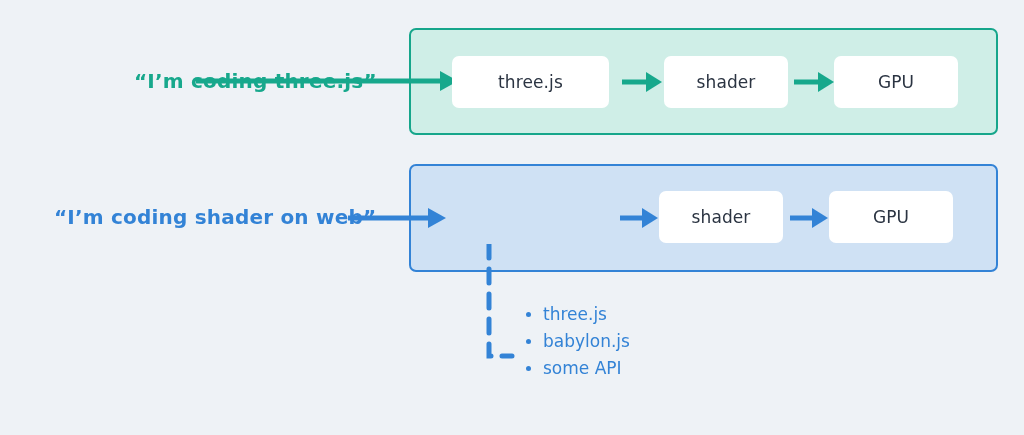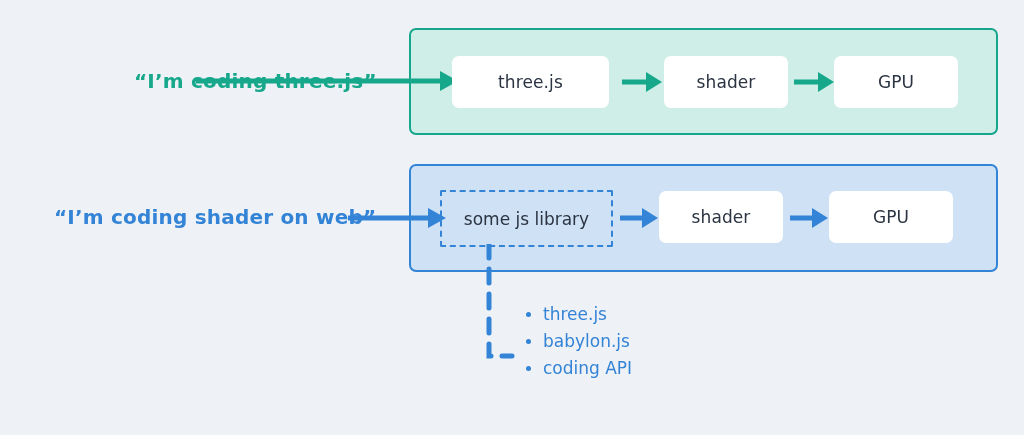--- a/index.html
+++ b/index.html
@@ -185,23 +185,20 @@
 
   <div class="quote quote-blue">“I’m coding shader on web”</div>
 
   <div class="arrow" style="left:348px; top:205px; width:98px; height:26px;">
     <svg width="98" height="26" viewBox="0 0 98 26">
       <line x1="0" y1="13" x2="82" y2="13" stroke="#3383d6" stroke-width="5"></line>
       <polygon points="80,3 98,13 80,23" fill="#3383d6"></polygon>
     </svg>
   </div>
 
-  <div class="node-dashed n-somejs">
-    <span>some js library</span>
-  </div>
 
   <div class="arrow" style="left:620px; top:205px; width:38px; height:26px;">
     <svg width="38" height="26" viewBox="0 0 38 26">
       <line x1="0" y1="13" x2="24" y2="13" stroke="#3383d6" stroke-width="5"></line>
       <polygon points="22,3 38,13 22,23" fill="#3383d6"></polygon>
     </svg>
   </div>
 
   <div class="node n-shader2">
     <span>shader</span>
@@ -228,17 +225,17 @@
     <li>
       <span class="dot"></span>
       <span>three.js</span>
     </li>
     <li>
       <span class="dot"></span>
       <span>babylon.js</span>
     </li>
     <li>
       <span class="dot"></span>
-      <span>coding API</span>
+      <span>some API</span>
     </li>
   </ul>
 
 </div>
 
 </body></html>

